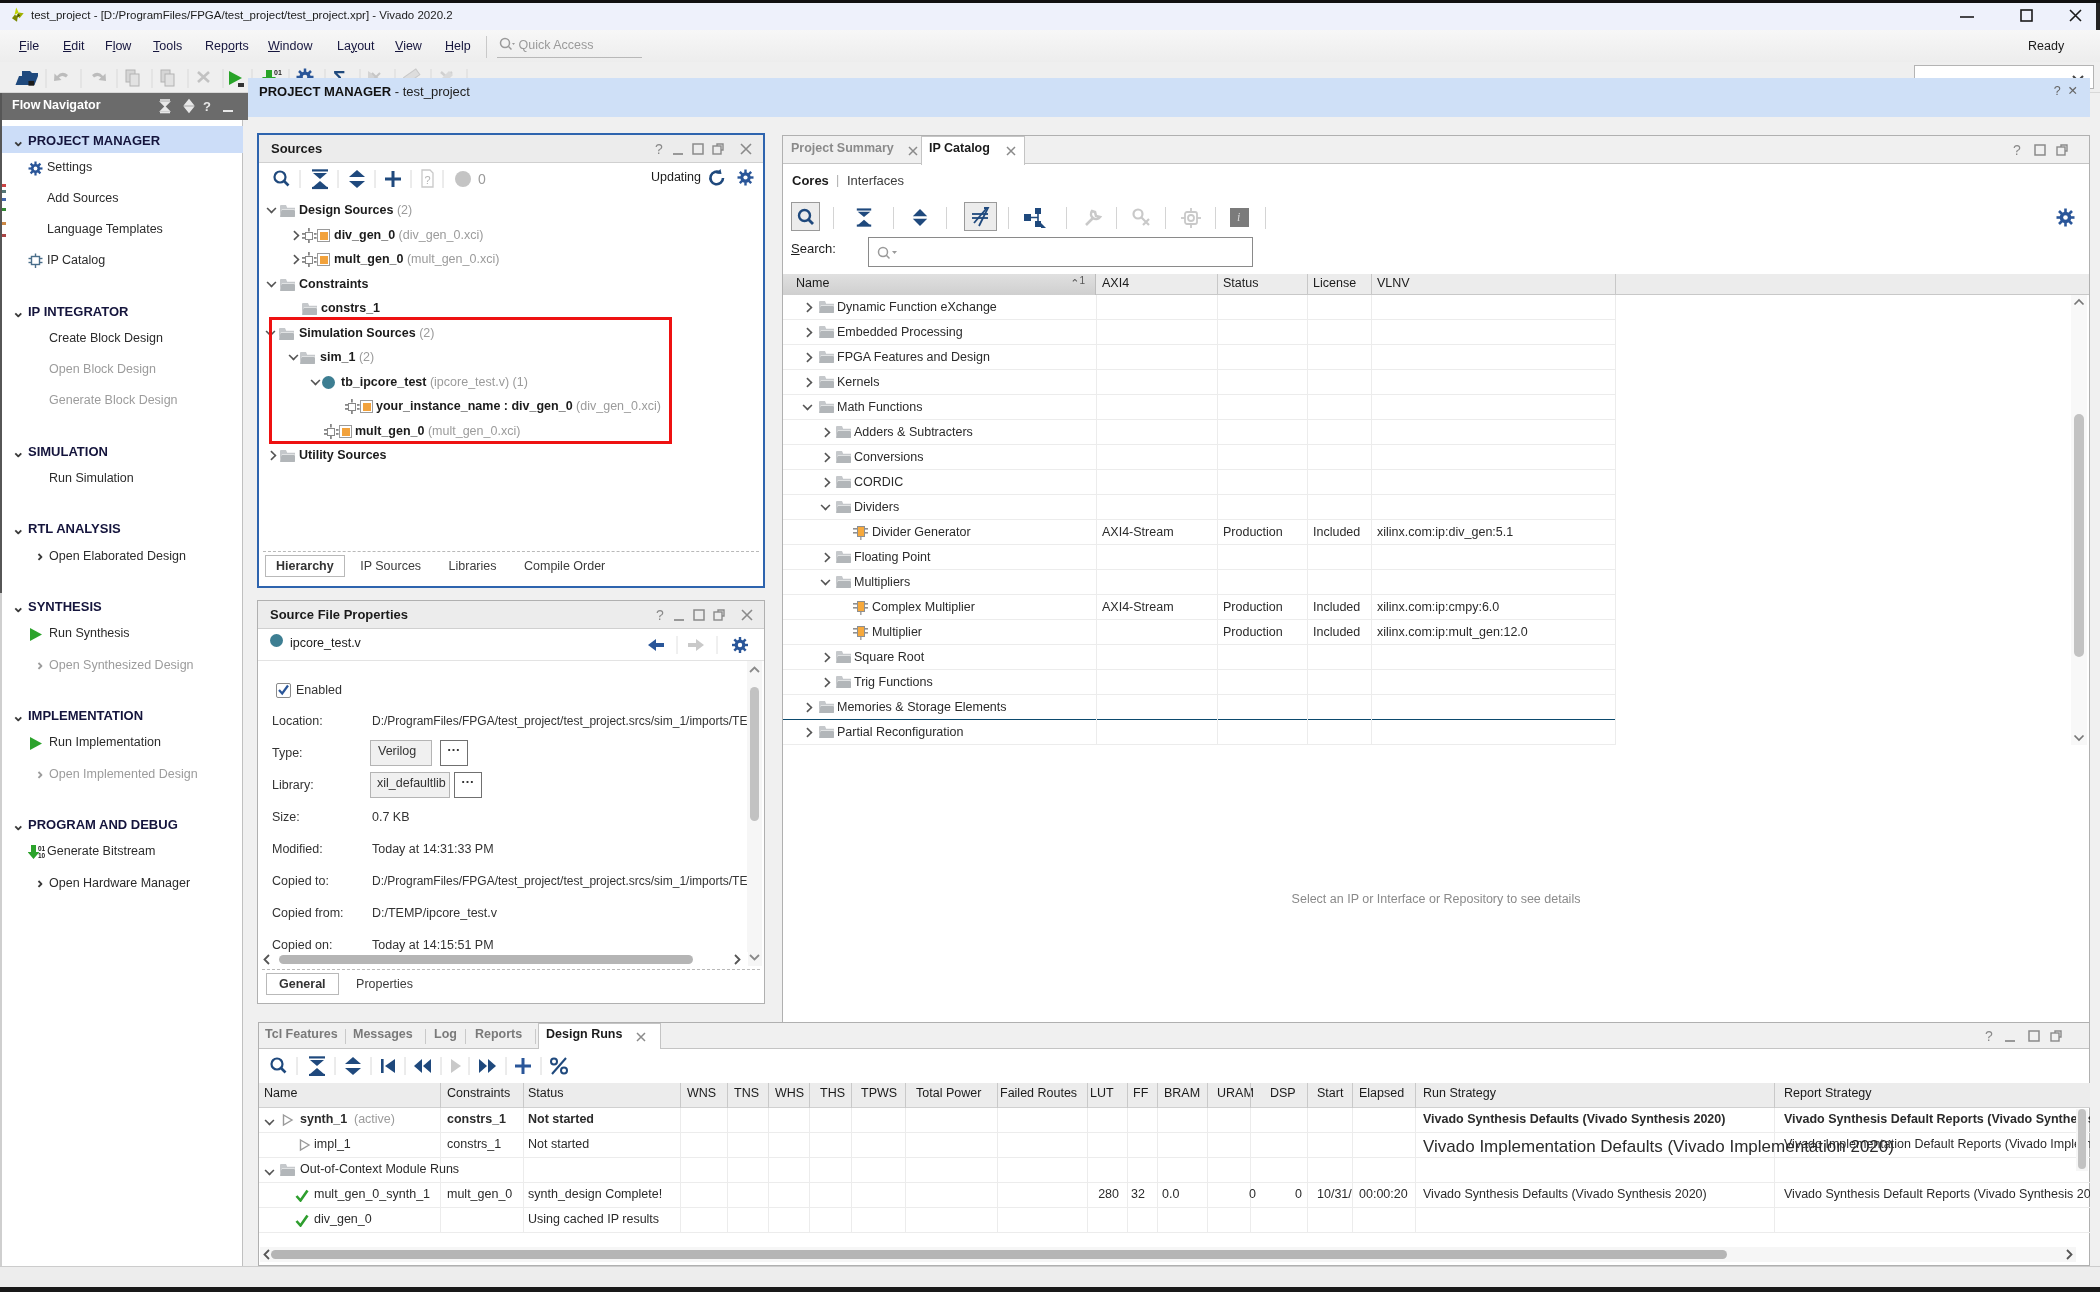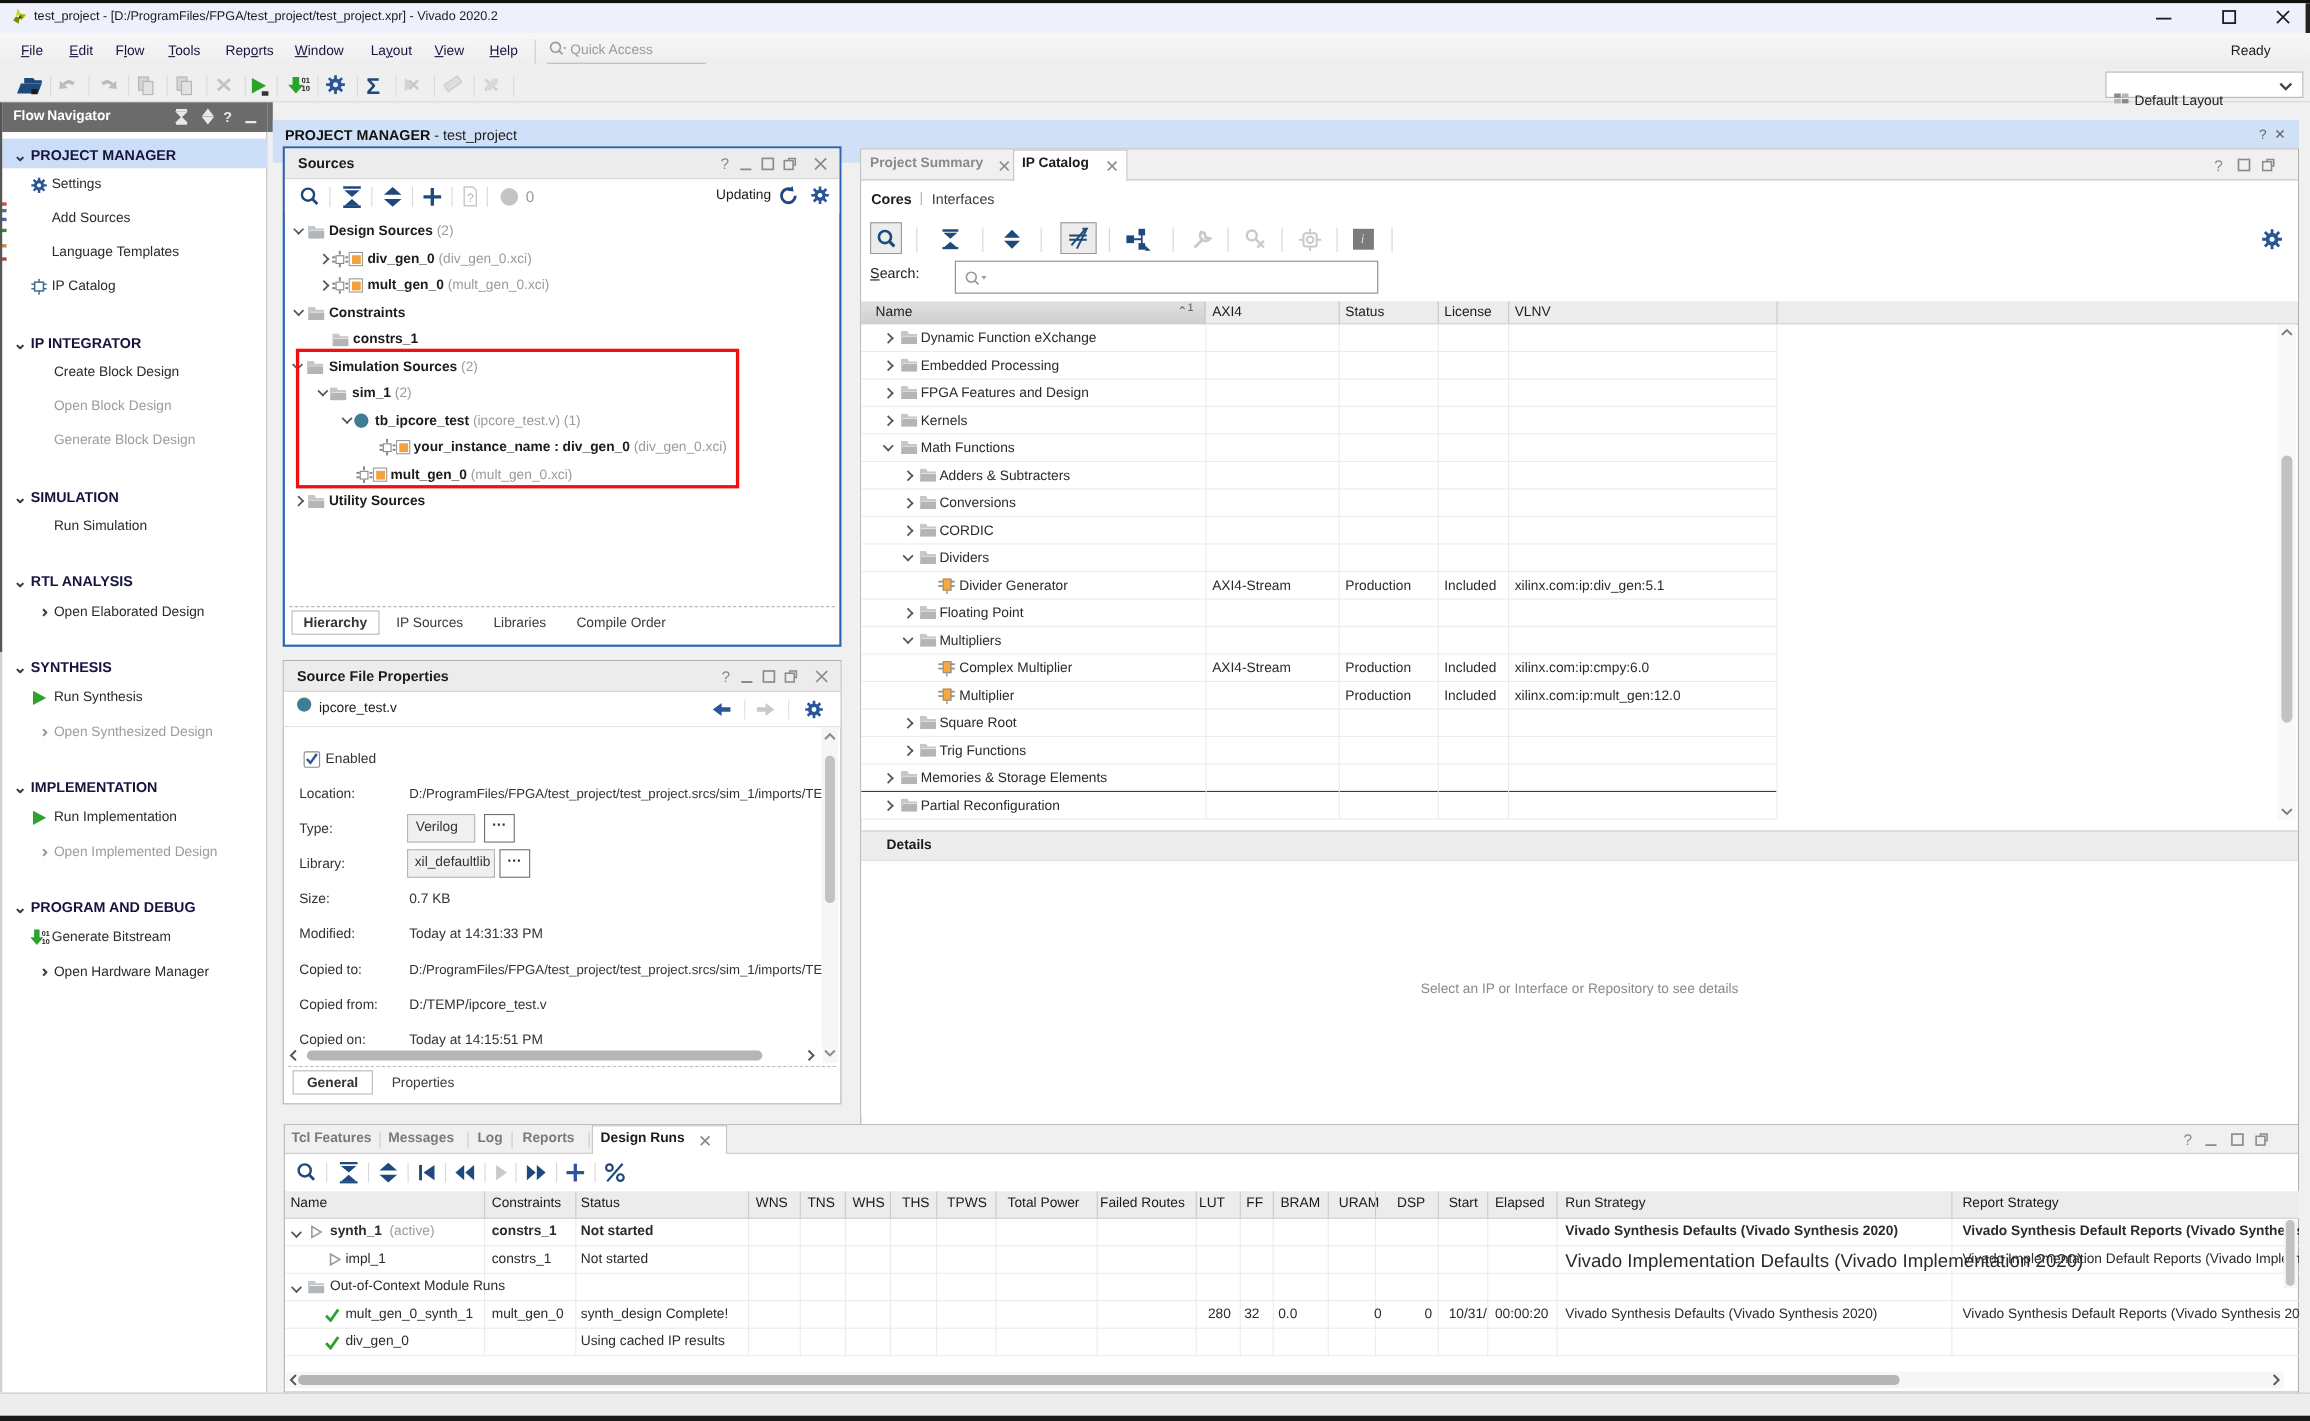--- a/index.html
+++ b/index.html
@@ -29,21 +29,21 @@
 #fnheader { left:2px; top:93px; width:241px; height:27px; background:#6b6b6b; color:#fff; }
 #fnbody { left:2px; top:120px; width:241px; height:1146px; background:#fff; border-right:1px solid #c0c0c0; }
 #pmrow { left:0px; top:6px; width:241px; height:27px; background:#ccddf8; }
 .fnsec { position:absolute; font-size:13px; font-weight:bold; color:#14143c; }
 .fnitem { position:absolute; font-size:12.5px; color:#2b2b2b; }
 .fnitem.dis { color:#9c9c9c; }
 .fnchev { position:absolute; font-size:15px; color:#3a3a3a; font-weight:bold; }
 
 
 #fngap { left:243px; top:93px; width:5px; height:27px; background:#6b6b6b; }
-#pmbar { left:248px; top:78px; width:1842px; height:39px; background:#cfe0f7;margin-top:31px; }
+#pmbar { left:248px; top:78px; width:1842px; height:39px; background:#cfe0f7; }
 
 
 .panel { position:absolute; background:#fff; }
 .phead { position:absolute; left:0; top:0; width:100%; height:28px; background:#ececec; border-bottom:1px solid #d0d0d0; }
 .ptitle { position:absolute; left:12px; top:6px; font-weight:bold; font-size:13px; color:#1b1b1b; }
 
 
 #sources { left:257px; top:133px; width:508px; height:455px; border:2px solid #2e64ae; }
 
 #sfp { left:257px; top:600px; width:508px; height:404px; border:1px solid #b0b0b0; }
@@ -762,23 +762,20 @@
         <span class="ficon" style="left:36px"></span>
         <span style="position:absolute;left:54px;top:5px;font-size:12.5px;color:#2b2b2b;white-space:nowrap">Partial Reconfiguration</span>
       </div>
     <div style="position:absolute;left:313px;top:0;width:1px;height:450px;background:#ececec"></div>
     <div style="position:absolute;left:434px;top:0;width:1px;height:450px;background:#ececec"></div>
     <div style="position:absolute;left:524px;top:0;width:1px;height:450px;background:#ececec"></div>
     <div style="position:absolute;left:588px;top:0;width:1px;height:450px;background:#ececec"></div>
     <div style="position:absolute;left:832px;top:0;width:1px;height:450px;background:#ececec"></div>
   </div>
 
-  <div style="position:absolute;left:0;top:619px;width:100%;height:28px;background:#ececec;border-top:1px solid #cfcfcf;border-bottom:1px solid #dcdcdc">
-    <span style="position:absolute;left:23px;top:5px;font-weight:bold;font-size:12.5px;color:#1b1b1b">Details</span>
-  </div>
   <div style="position:absolute;left:0;top:647px;width:100%;height:231px;background:#fff">
     <div style="position:absolute;left:0;top:109px;width:100%;text-align:center;color:#8a8a8a;font-size:12.5px">Select an IP or Interface or Repository to see details</div>
   </div>
 
   <div style="position:absolute;right:2px;top:159px;width:16px;height:450px;background:#f8f8f8">
     <svg width="16" height="10" viewBox="0 0 16 10" style="position:absolute;top:2px">
         <path d="M3.5 7.5 l4.5 -4.5 4.5 4.5" fill="none" stroke="#777" stroke-width="1.7"></path>
       </svg>
     <div style="position:absolute;left:3px;top:119px;width:10px;height:243px;background:#c2c2c2;border-radius:6px"></div>
     <svg width="16" height="10" viewBox="0 0 16 10" style="position:absolute;bottom:2px">

